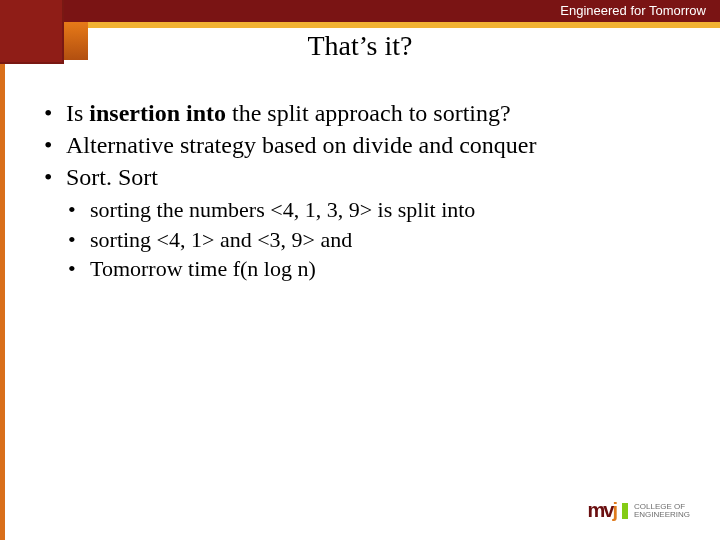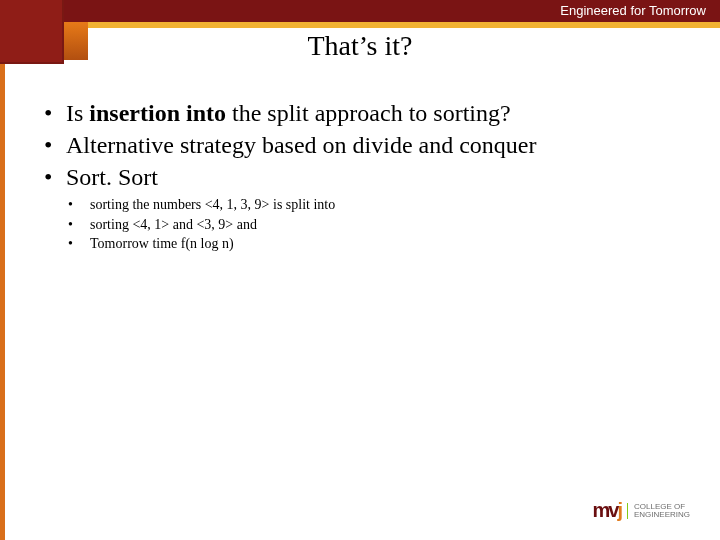--- a/index.html
+++ b/index.html
@@ -98,21 +98,21 @@
   }
   .content ul li::before {
     content: "•";
     position: absolute;
     left: -18px;
     top: 0;
   }
   .sublist {
     margin-top: 4px !important;
     padding-left: 48px !important;
-    font-size: 14px;
+    font-size: 22px;
   }
   .sublist li::before {
     content: "–";
     left: -20px;
   }
   .bold-inline { font-weight: bold; }
   
   .logo {
     position: absolute;
     right: 30px;
@@ -128,21 +128,21 @@
     color: #6a0f10;
   }
   .logo-mark .j {
     color: #e07b1e;
   }
   .logo-text {
     font-family: Arial, sans-serif;
     font-size: 8px;
     line-height: 1;
     color: #6e6e6e;
-    border-left: 1px solid #84cc16;
+    border-left: 6px solid #84cc16;
     padding-left: 6px;
     margin-left: 6px;
   }
 </style>
 </head>
 <body>
 
 <div class="slide">
 
   <div class="topband">

